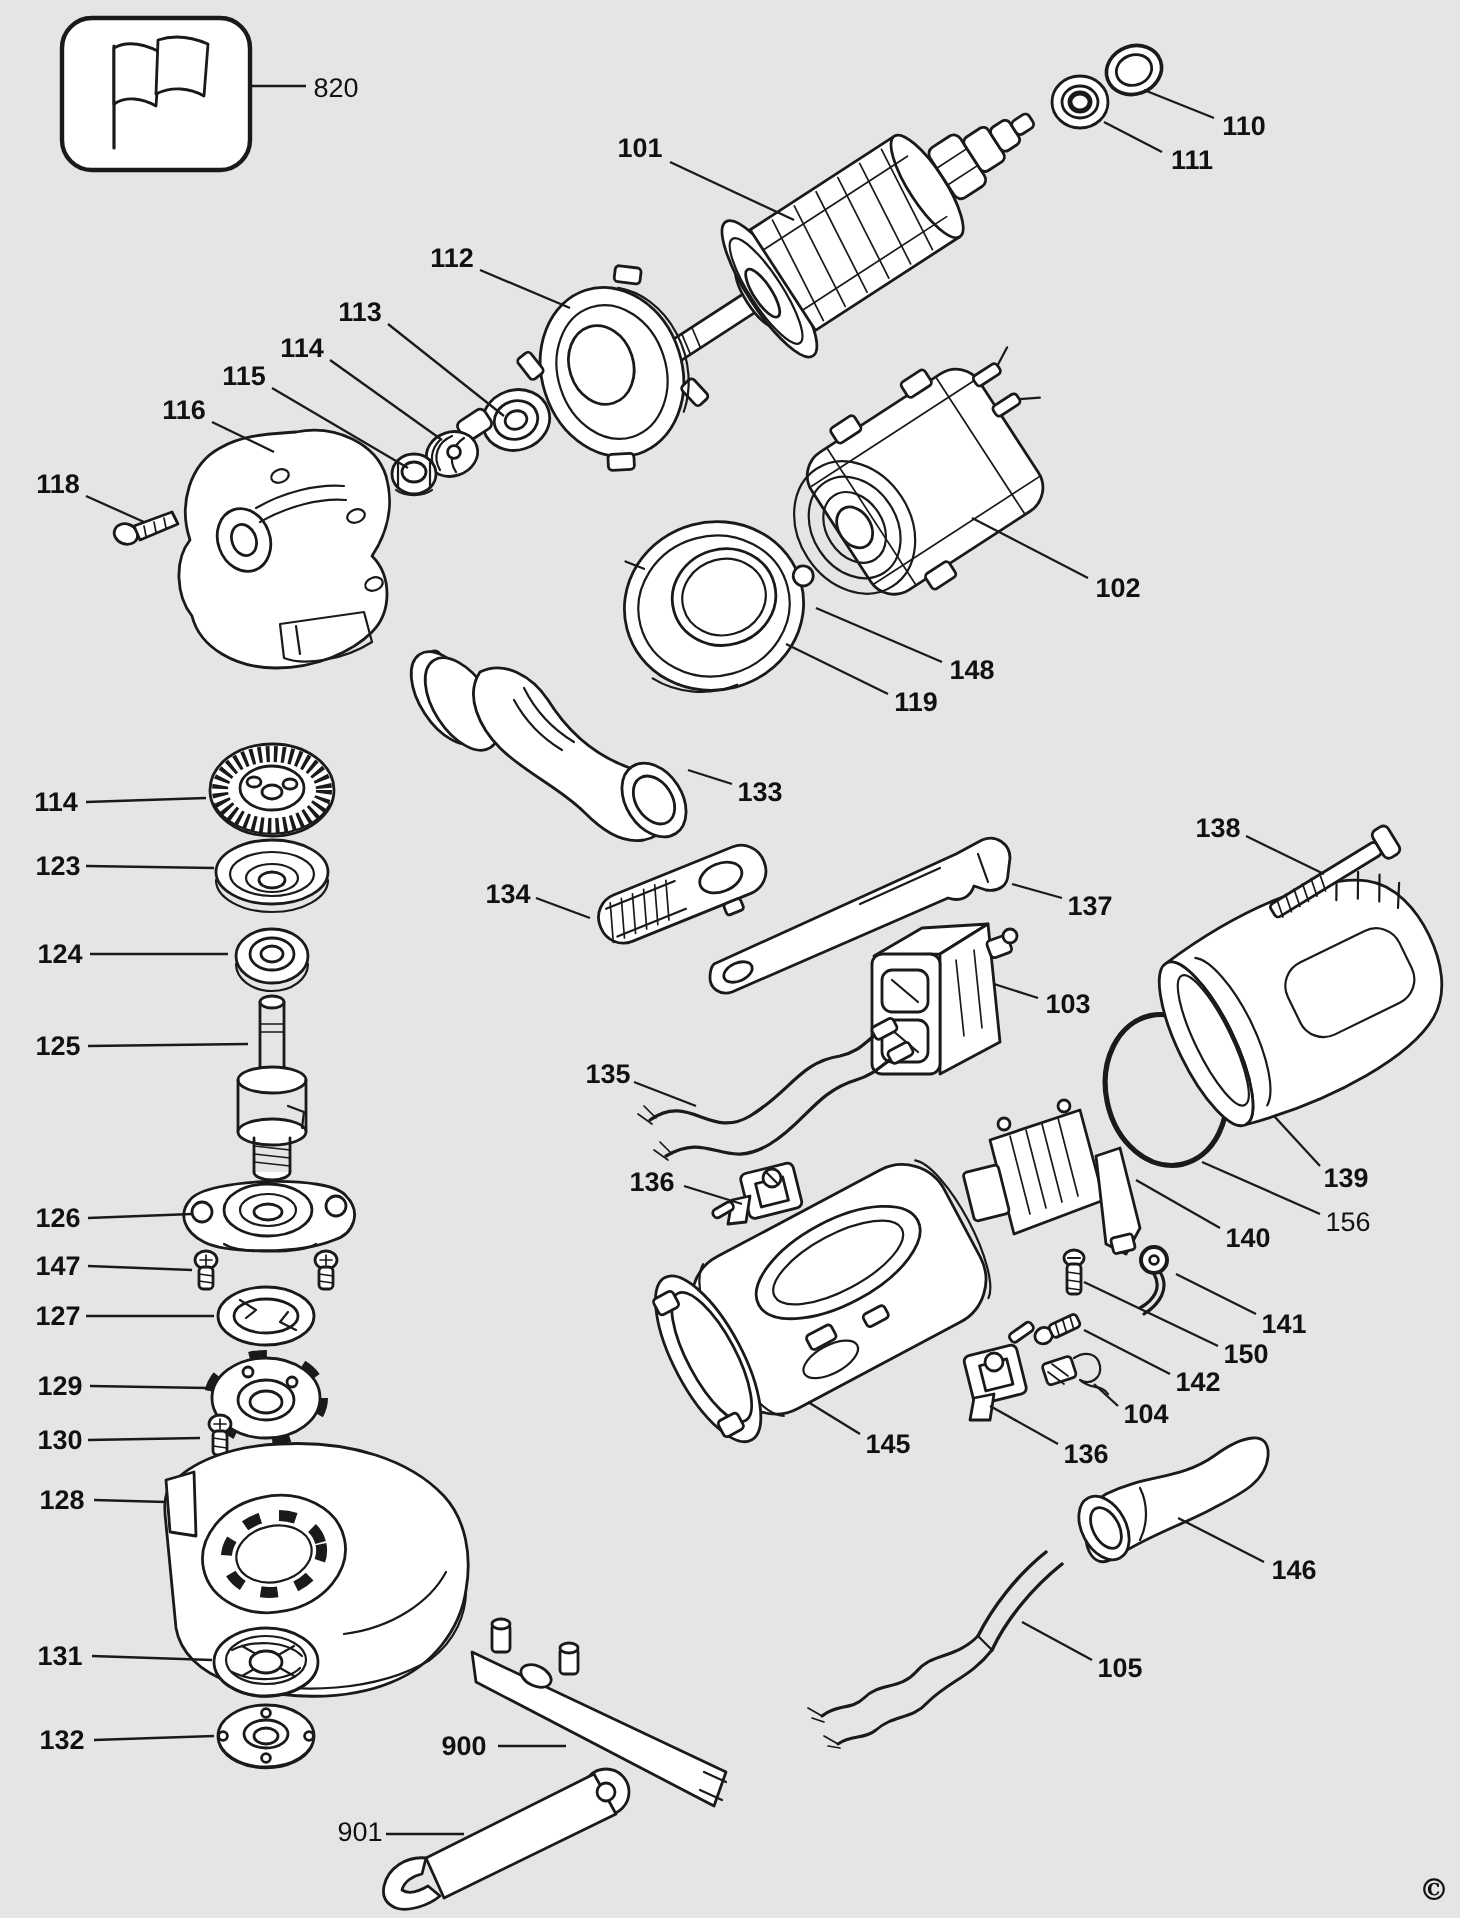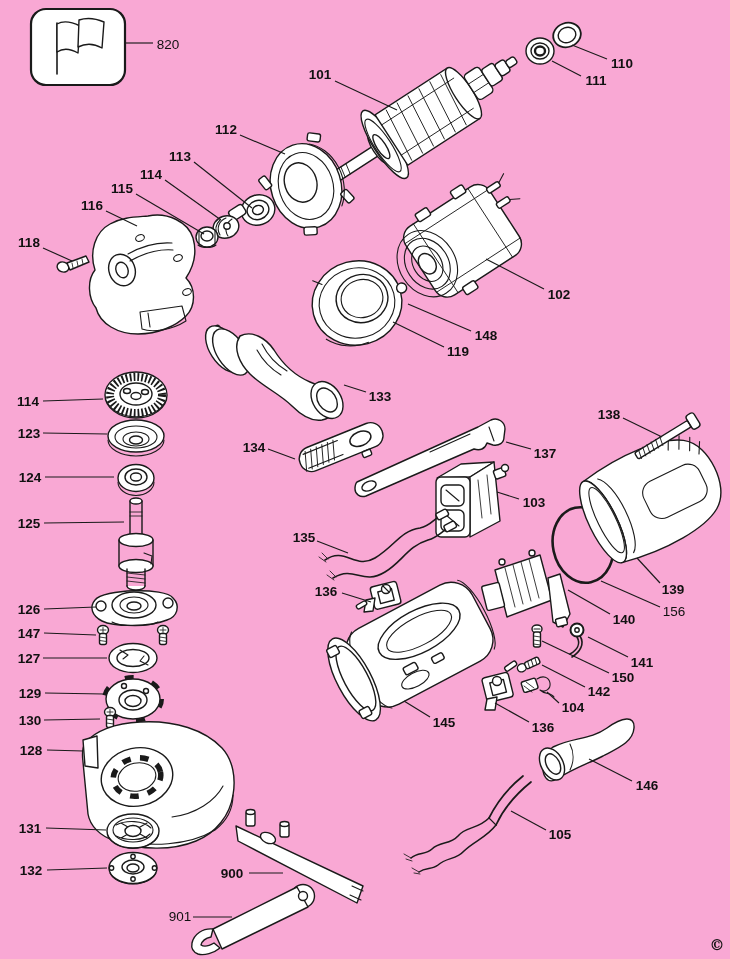--- a/index.html
+++ b/index.html
@@ -1,16 +1,16 @@
 <!DOCTYPE html>
 <html><head>
 <meta charset="utf-8">
 <style>
   html,body{margin:0;padding:0;background:#ffffff;}
-  .canvas{position:relative;width:730px;height:959px;background:#f9a8d4;overflow:hidden;}
+  .canvas{position:relative;width:730px;height:959px;background:#e5e5e5;overflow:hidden;}
   svg{display:block;}
   svg text.callout{
     font-family:"Liberation Sans",sans-serif;
     font-size:13.5px; fill:#111;
     text-anchor:middle; dominant-baseline:central;
   }
   svg text.callout.bold{font-weight:bold;}
   svg text.copyright{
     font-family:"DejaVu Serif",serif;
     font-size:15px; fill:#111; font-weight:bold;

